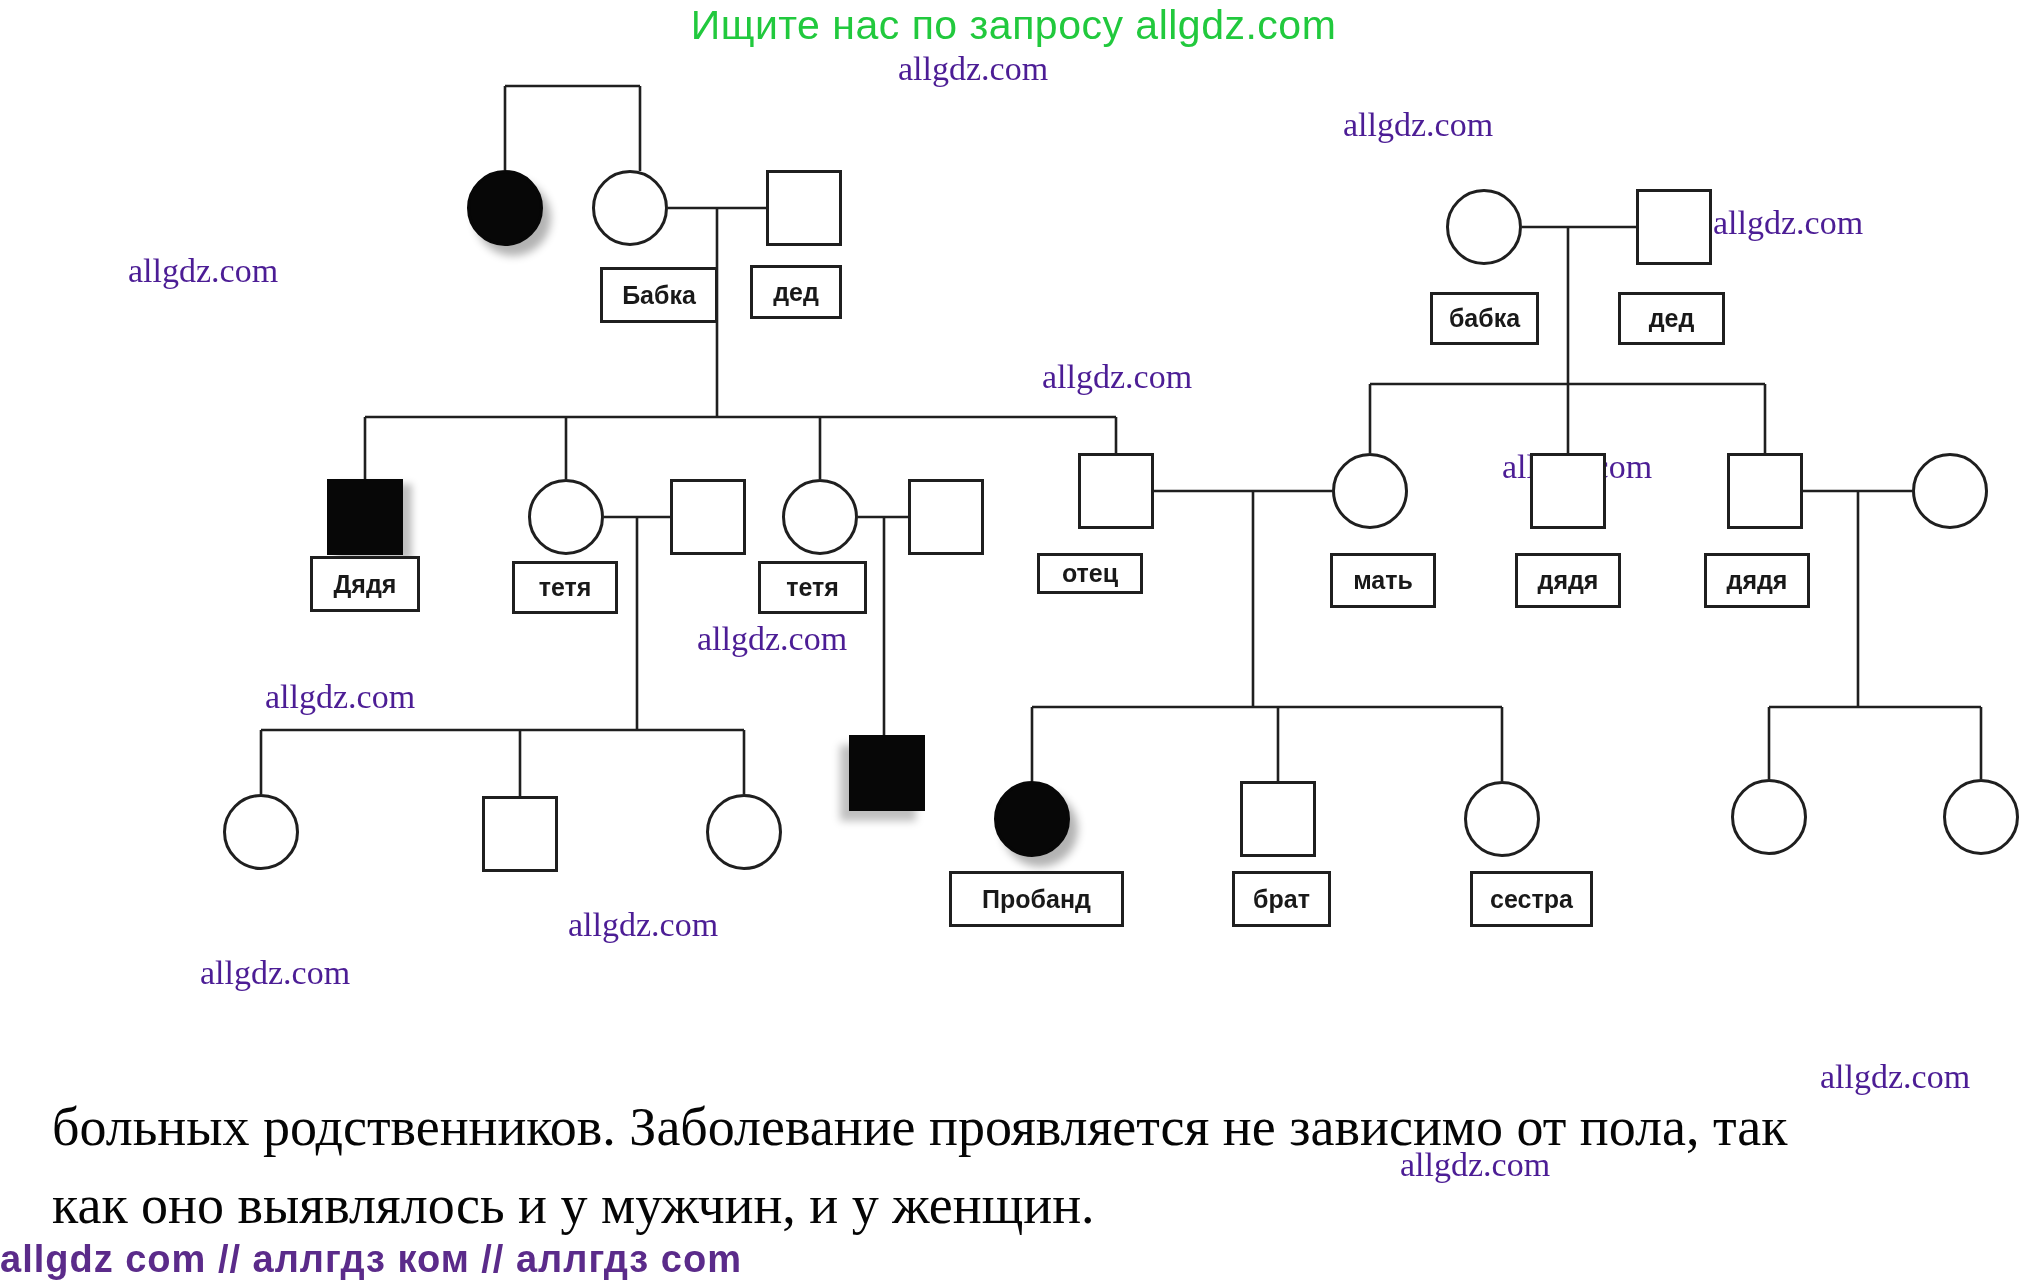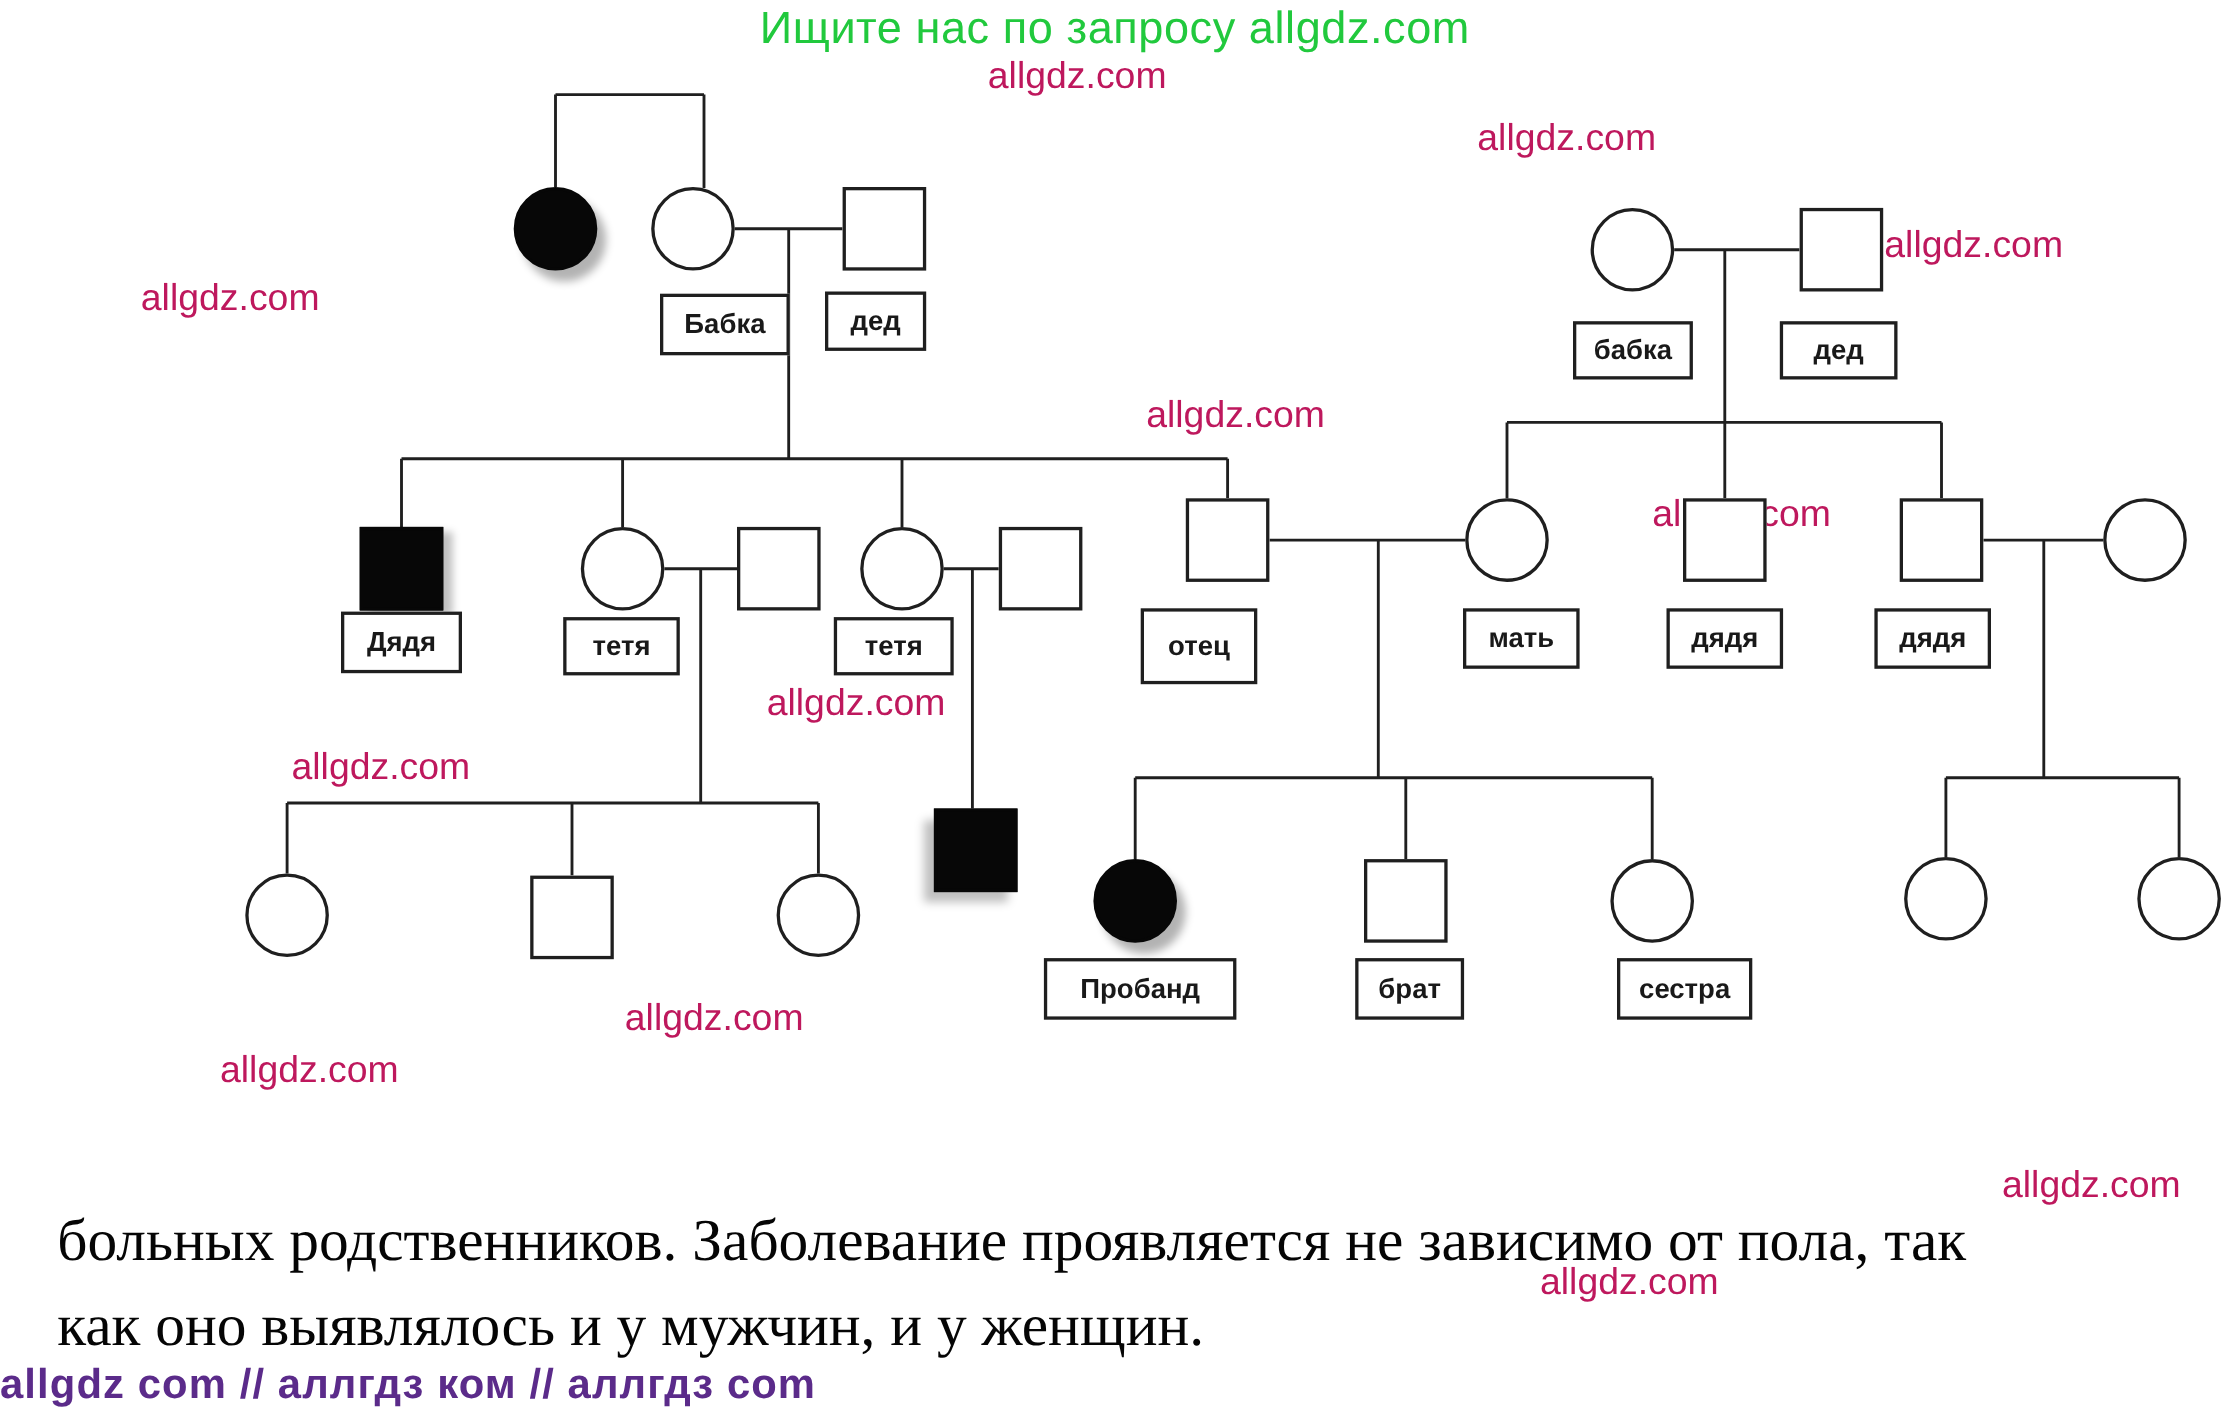--- a/index.html
+++ b/index.html
@@ -1,20 +1,20 @@
 <!DOCTYPE html>
 <html><head>
 <meta charset="utf-8">
 <style>
   html,body{margin:0;padding:0;background:#ffffff;}
   .stage{position:relative;width:2027px;height:1288px;background:#ffffff;overflow:hidden;
          font-family:"Liberation Sans",sans-serif;}
   .title{position:absolute;left:0;top:2px;width:2027px;text-align:center;
          font-size:41px;color:#21c93d;letter-spacing:0.5px;}
-  .wm{position:absolute;font-size:34px;color:#be185d;white-space:nowrap;}
+  .wm{position:absolute;font-size:34px;color:#4c1d95;white-space:nowrap;font-family:Liberation Serif, serif;}
   svg.lines{position:absolute;left:0;top:0;}
   .sym{position:absolute;width:76px;height:76px;border:3px solid #1f1f1f;
        background:#ffffff;box-sizing:border-box;}
   .sym.female{border-radius:50%;}
   .sym.affected{background:#070707;border-color:#070707;}
   .sh-dr{box-shadow:8px 10px 8px rgba(0,0,0,0.30);}
   .sh-r{box-shadow:9px 5px 7px rgba(0,0,0,0.25);}
   .sh-dl{box-shadow:-9px 10px 8px rgba(0,0,0,0.25);}
   .lbl{position:absolute;border:3px solid #1f1f1f;background:#ffffff;box-sizing:border-box;
        display:flex;align-items:center;justify-content:center;
@@ -88,21 +88,21 @@
   <div class="sym female" style="left:1731px;top:779px;"></div>
   <div class="sym female" style="left:1943px;top:779px;"></div>
 
   <div class="lbl" style="left:600px;top:267px;width:118px;height:56px;">Бабка</div>
   <div class="lbl" style="left:750px;top:265px;width:92px;height:54px;">дед</div>
   <div class="lbl" style="left:1430px;top:292px;width:109px;height:53px;">бабка</div>
   <div class="lbl" style="left:1618px;top:292px;width:107px;height:53px;">дед</div>
   <div class="lbl" style="left:310px;top:556px;width:110px;height:56px;">Дядя</div>
   <div class="lbl" style="left:512px;top:561px;width:106px;height:53px;">тетя</div>
   <div class="lbl" style="left:758px;top:561px;width:109px;height:53px;">тетя</div>
-  <div class="lbl" style="left:1037px;top:553px;width:106px;height:69px;">отец</div>
+  <div class="lbl" style="left:1037px;top:553px;width:106px;height:41px;">отец</div>
   <div class="lbl" style="left:1330px;top:553px;width:106px;height:55px;">мать</div>
   <div class="lbl" style="left:1515px;top:553px;width:106px;height:55px;">дядя</div>
   <div class="lbl" style="left:1704px;top:553px;width:106px;height:55px;">дядя</div>
   <div class="lbl" style="left:949px;top:871px;width:175px;height:56px;">Пробанд</div>
   <div class="lbl" style="left:1232px;top:871px;width:99px;height:56px;">брат</div>
   <div class="lbl" style="left:1470px;top:871px;width:123px;height:56px;">сестра</div>
 
   <div class="para-line" style="left:52px;top:1096px;">больных родственников. Заболевание проявляется не зависимо от пола, так</div>
   <div class="para-line" style="left:52px;top:1174px;">как оно выявлялось и у мужчин, и у женщин.</div>
 

